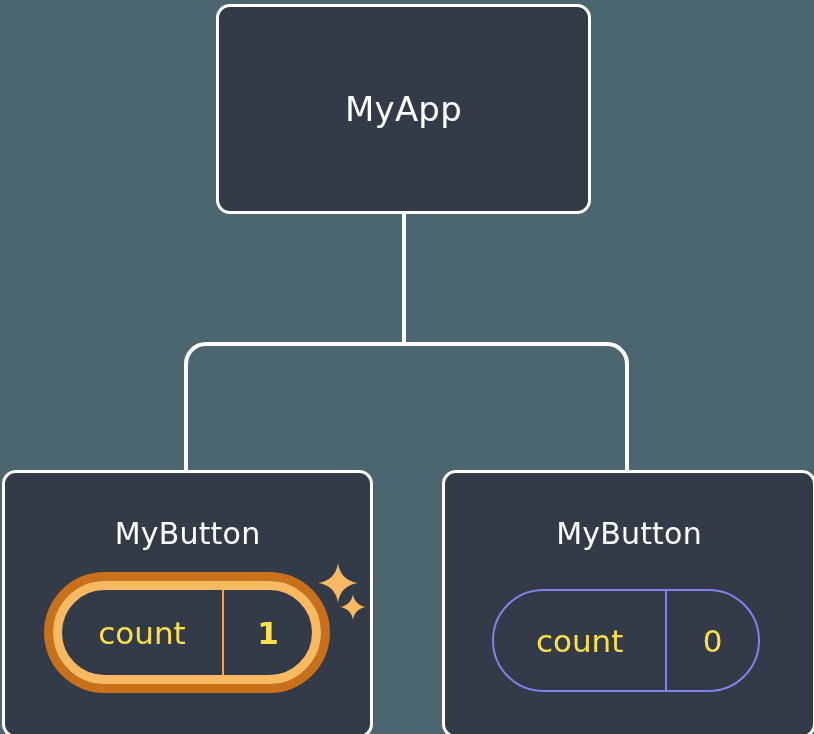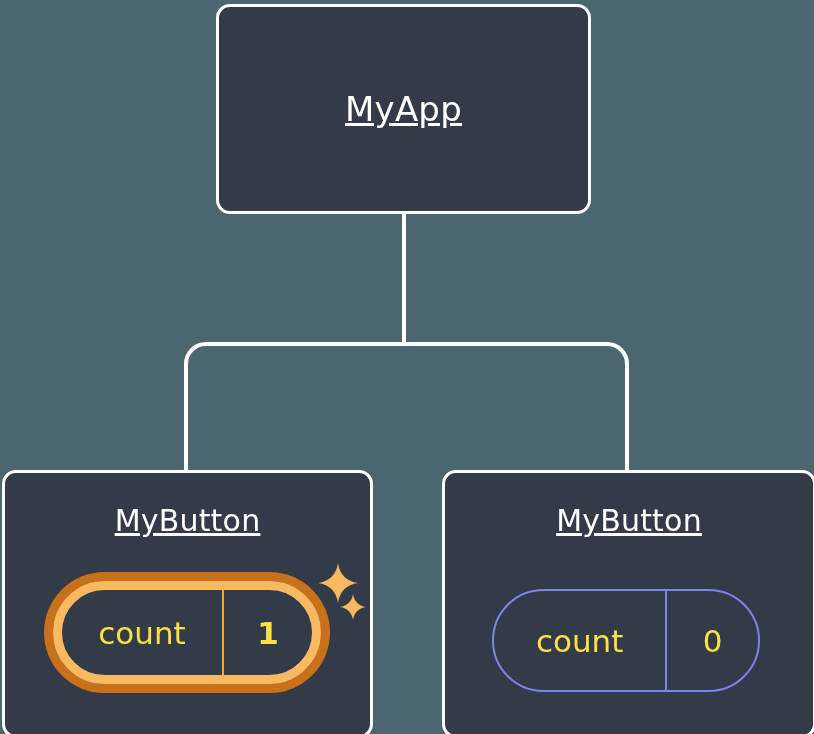--- a/index.html
+++ b/index.html
@@ -34,21 +34,20 @@
     border-radius: 14px;
     display: flex;
     flex-direction: column;
     align-items: center;
   }
   .node-title {
     color: #ffffff;
     font-weight: 400;
     letter-spacing: 0.2px;
     white-space: nowrap;
-    text-decoration: underline;
   }
 
   #node-root {
     left: 216px;
     top: 4px;
     width: 375px;
     height: 210px;
     justify-content: center;
   }
   #node-root .node-title { font-size: 34px; }
@@ -60,21 +59,21 @@
     height: 268px;
   }
   #node-child-right {
     left: 442px;
     top: 470px;
     width: 374px;
     height: 268px;
   }
   .child .node-title {
     font-size: 30px;
-    margin-top: 30px;
+    margin-top: 43px;
   }
 
   
   .pill-wrap {
     position: absolute;
     display: flex;
     align-items: center;
   }
   .pill {
     box-sizing: border-box;

